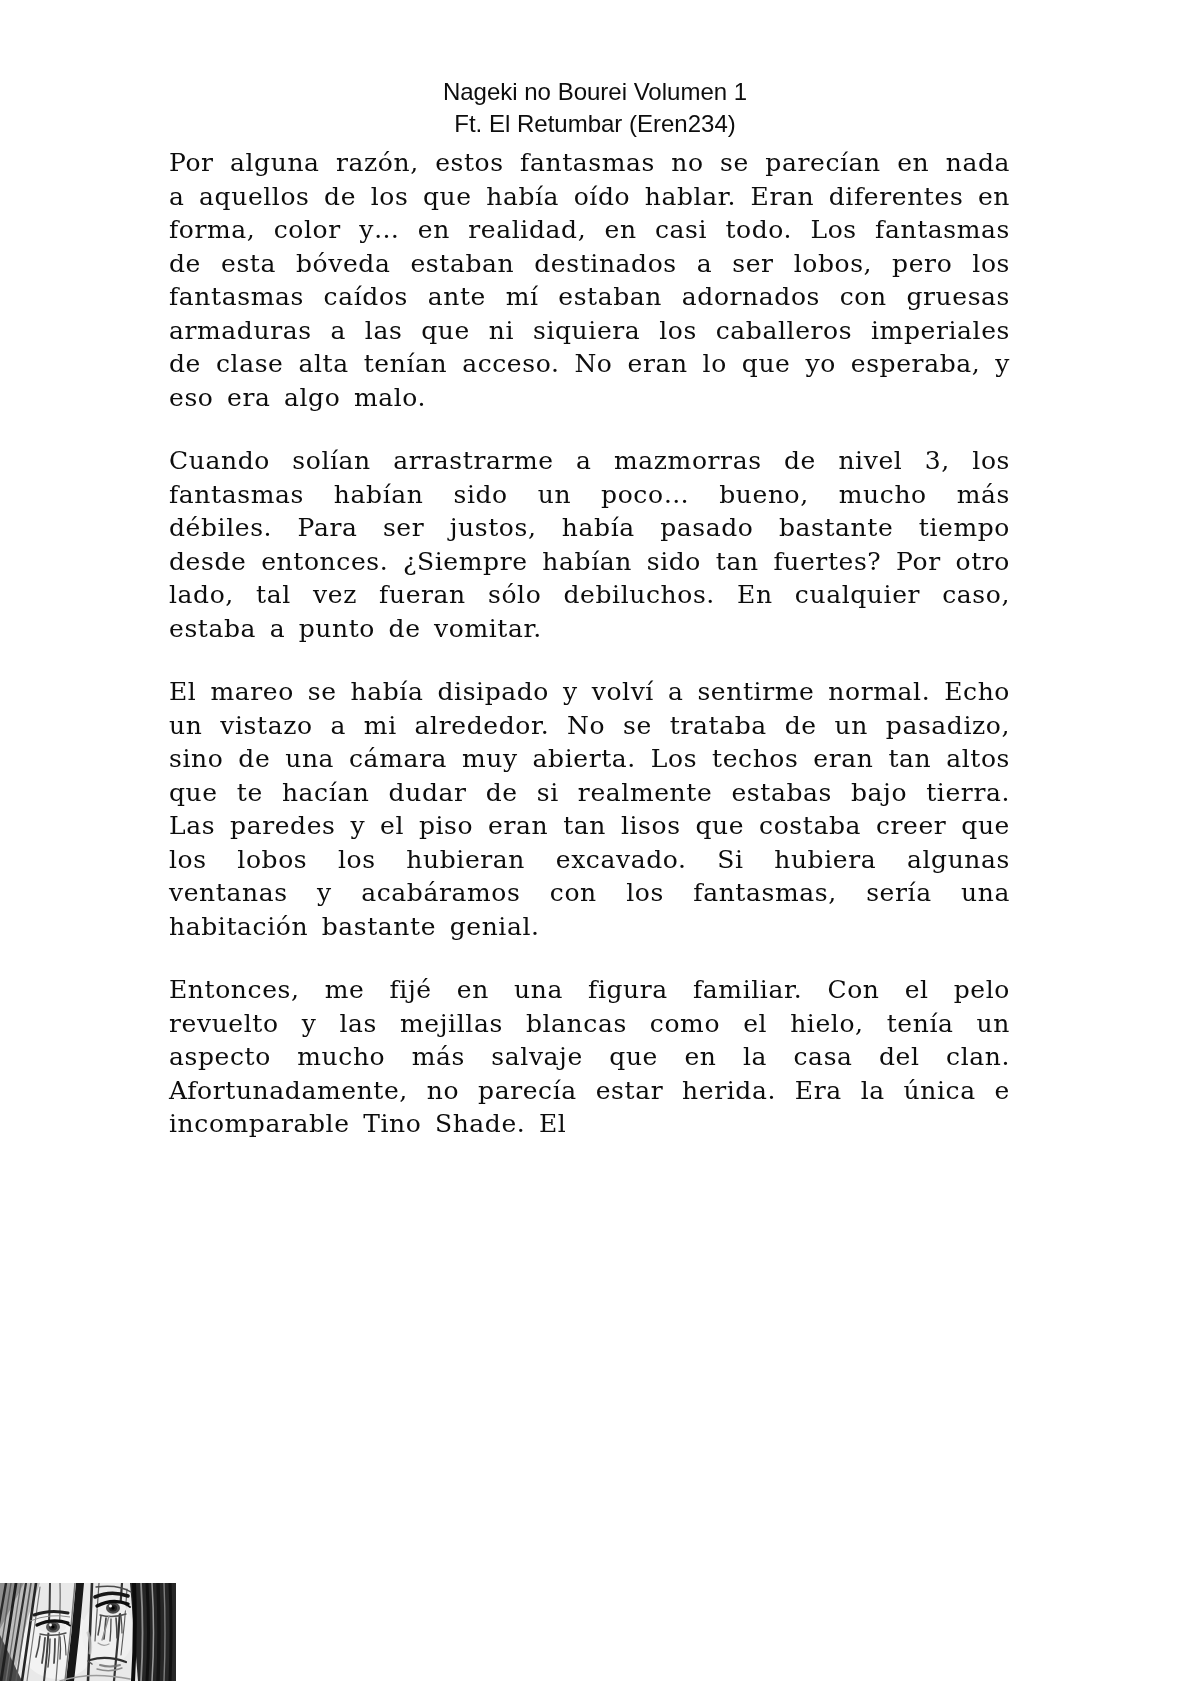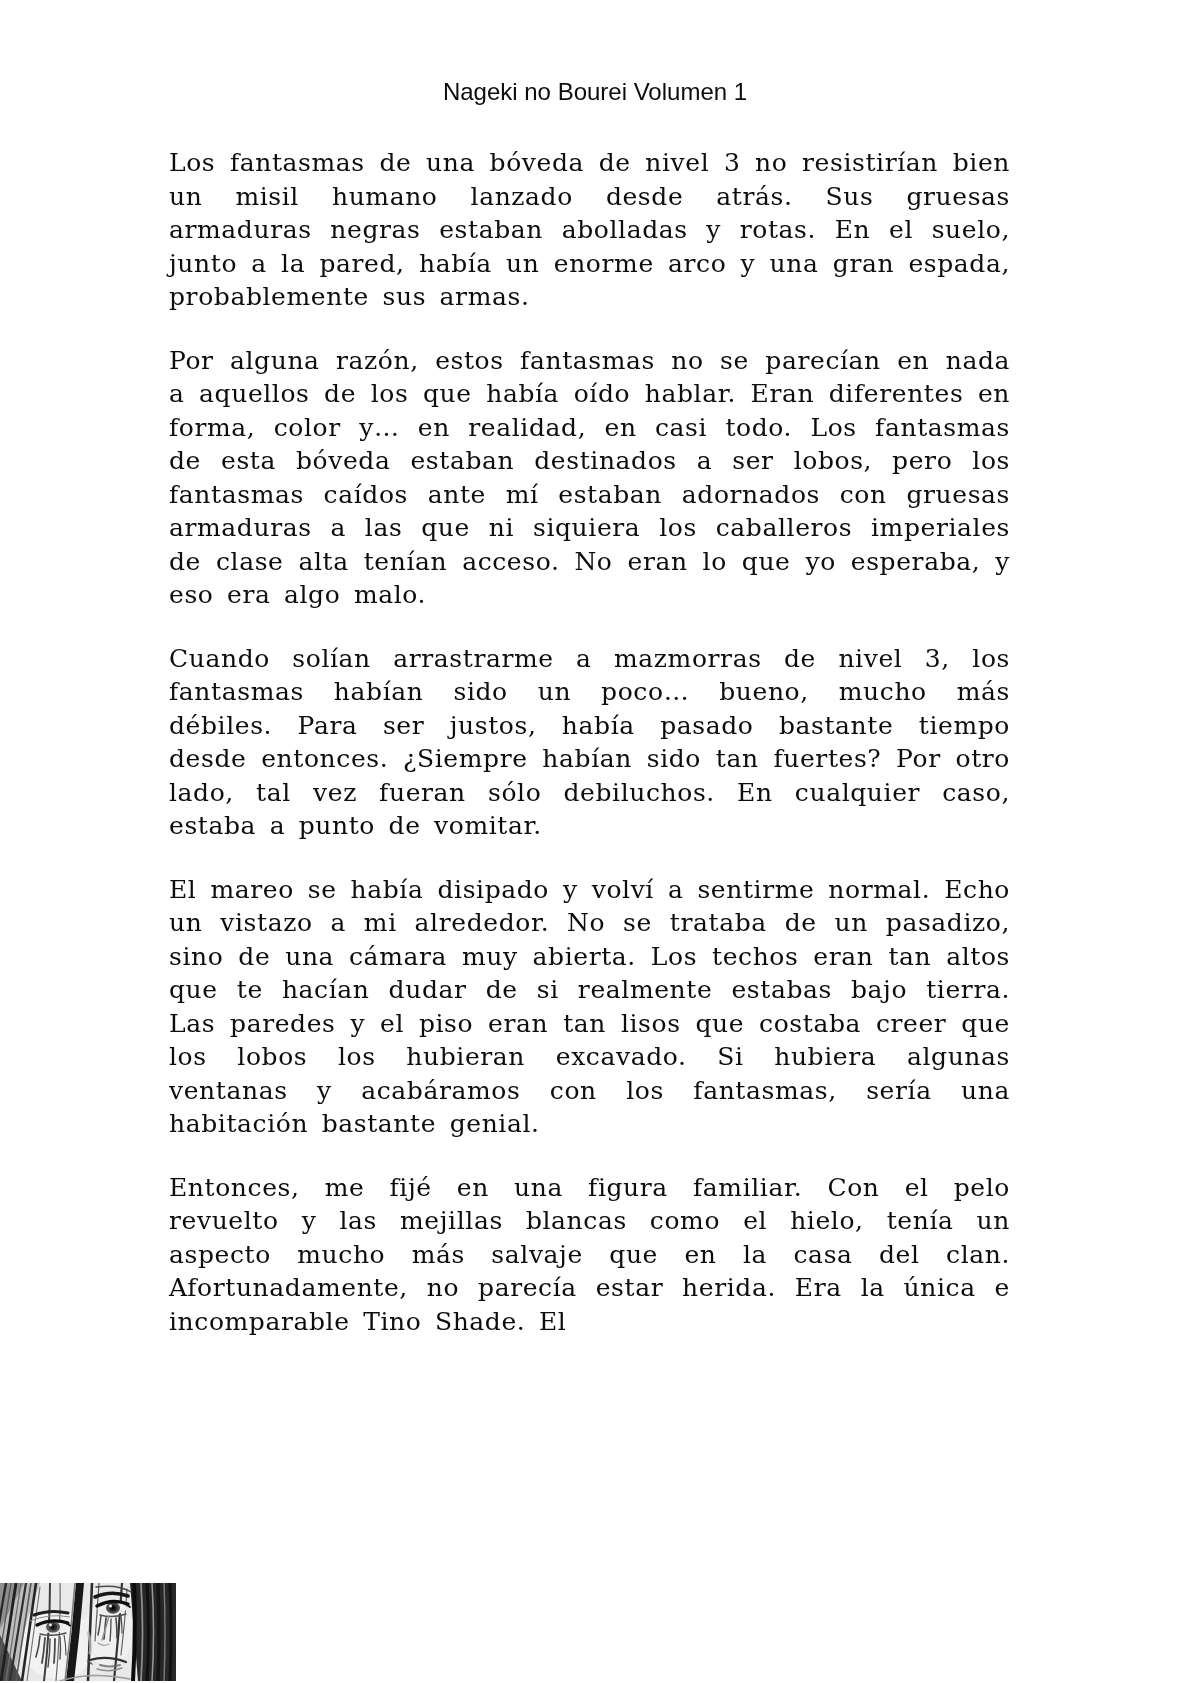--- a/index.html
+++ b/index.html
@@ -46,24 +46,24 @@
   }
   .corner-art svg { width: 176px; height: 98px; display: block; }
 </style>
 </head>
 <body>
 
 <div class="page">
 
   <header class="titles">
     <div>Nageki no Bourei Volumen 1</div>
+    <div>Ft. El Retumbar (Eren234)</div>
   </header>
 
   <main class="body-text">
-    <p>Los fantasmas de una bóveda de nivel 3 no resistirían bien un misil humano lanzado desde atrás. Sus gruesas armaduras negras estaban abolladas y rotas. En el suelo, junto a la pared, había un enorme arco y una gran espada, probablemente sus armas.</p>
     <p>Por alguna razón, estos fantasmas no se parecían en nada a aquellos de los que había oído hablar. Eran diferentes en forma, color y… en realidad, en casi todo. Los fantasmas de esta bóveda estaban destinados a ser lobos, pero los fantasmas caídos ante mí estaban adornados con gruesas armaduras a las que ni siquiera los caballeros imperiales de clase alta tenían acceso. No eran lo que yo esperaba, y eso era algo malo.</p>
     <p>Cuando solían arrastrarme a mazmorras de nivel 3, los fantasmas habían sido un poco… bueno, mucho más débiles. Para ser justos, había pasado bastante tiempo desde entonces. ¿Siempre habían sido tan fuertes? Por otro lado, tal vez fueran sólo debiluchos. En cualquier caso, estaba a punto de vomitar.</p>
     <p>El mareo se había disipado y volví a sentirme normal. Echo un vistazo a mi alrededor. No se trataba de un pasadizo, sino de una cámara muy abierta. Los techos eran tan altos que te hacían dudar de si realmente estabas bajo tierra. Las paredes y el piso eran tan lisos que costaba creer que los lobos los hubieran excavado. Si hubiera algunas ventanas y acabáramos con los fantasmas, sería una habitación bastante genial.</p>
     <p>Entonces, me fijé en una figura familiar. Con el pelo revuelto y las mejillas blancas como el hielo, tenía un aspecto mucho más salvaje que en la casa del clan. Afortunadamente, no parecía estar herida. Era la única e incomparable Tino Shade. El</p>
   </main>
 
   <figure class="corner-art">
     <svg viewBox="0 0 176 98" xmlns="http://www.w3.org/2000/svg" preserveAspectRatio="none">
 
       <rect width="176" height="98" fill="#e9e9e9"></rect>

